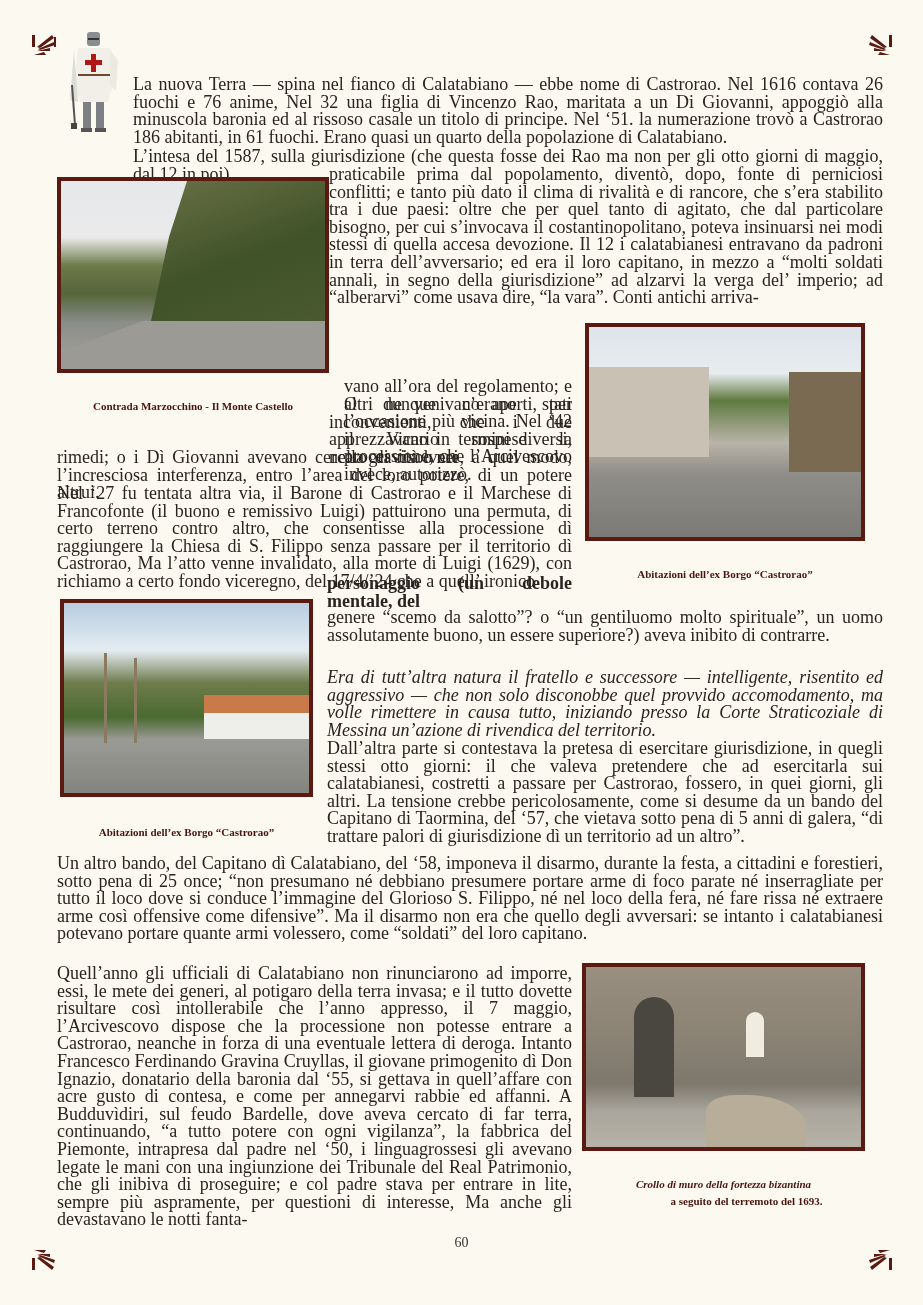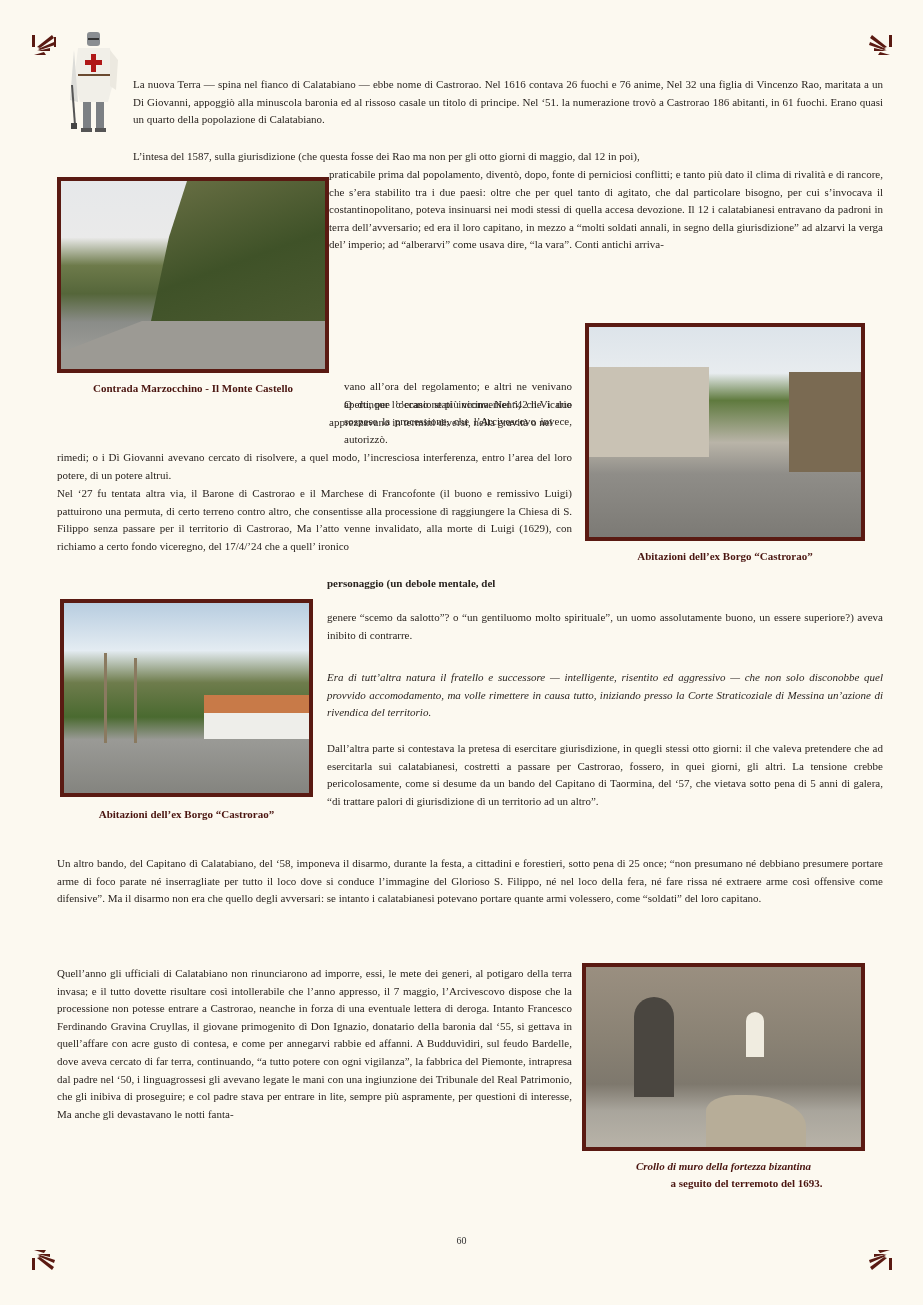--- a/index.html
+++ b/index.html
@@ -1,22 +1,22 @@
 <!DOCTYPE html>
 <html><head>
 <meta charset="utf-8">
 <style>
   html,body{margin:0;padding:0;}
   body{width:923px;height:1305px;background:#fcf9f0;position:relative;overflow:hidden;
        font-family:"Liberation Serif","DejaVu Serif",serif;color:#2a2420;}
-  .p{position:absolute;font-size:11px;line-height:17.6px;margin:0;text-align:justify;}
+  .p{position:absolute;font-size:18px;line-height:17.6px;margin:0;text-align:justify;}
   .frame{position:absolute;border:4px solid #5a1a12;box-sizing:border-box;overflow:hidden;}
-  .cap{position:absolute;font-weight:bold;font-size:11px;color:#4a1510;text-align:center;line-height:17px;}
+  .cap{position:absolute;font-weight:bold;font-size:11px;color:#4a1510;text-align:center;line-height:17px;margin-top:18px;}
   .orn{position:absolute;width:26px;height:24px;}
-  .pg{position:absolute;left:0;width:923px;top:1235px;text-align:center;font-size:10px;color:#333;}
+  .pg{position:absolute;left:0;width:923px;top:1235px;text-align:center;font-size:14px;color:#333;}
 </style>
 </head>
 <body>
 
 <svg class="orn" style="left:32px;top:33px" viewBox="0 0 26 24">
   <g fill="#5a1a12">
       <rect x="0" y="2" width="3" height="12"></rect>
       <path d="M5 14 L20 2 L22 5 L8 15 Z"></path>
       <path d="M6 16 L22 9 L23 12 L8 17 Z"></path>
       <path d="M5 18 L18 15 L18 18 Z"></path>

